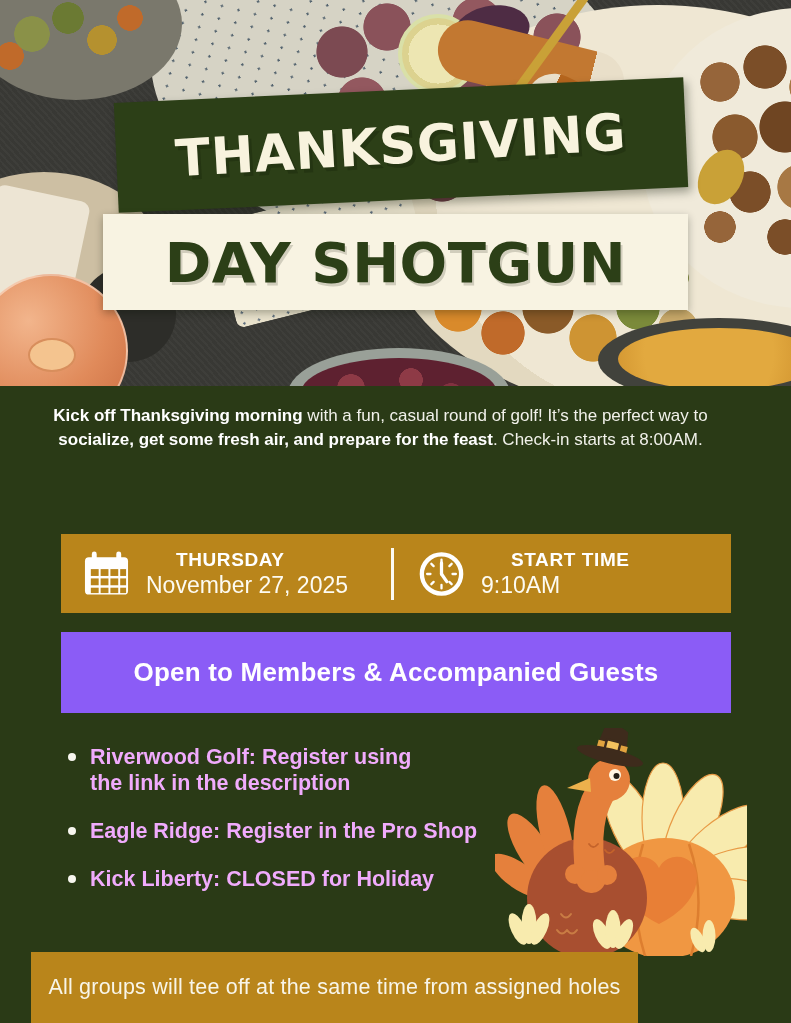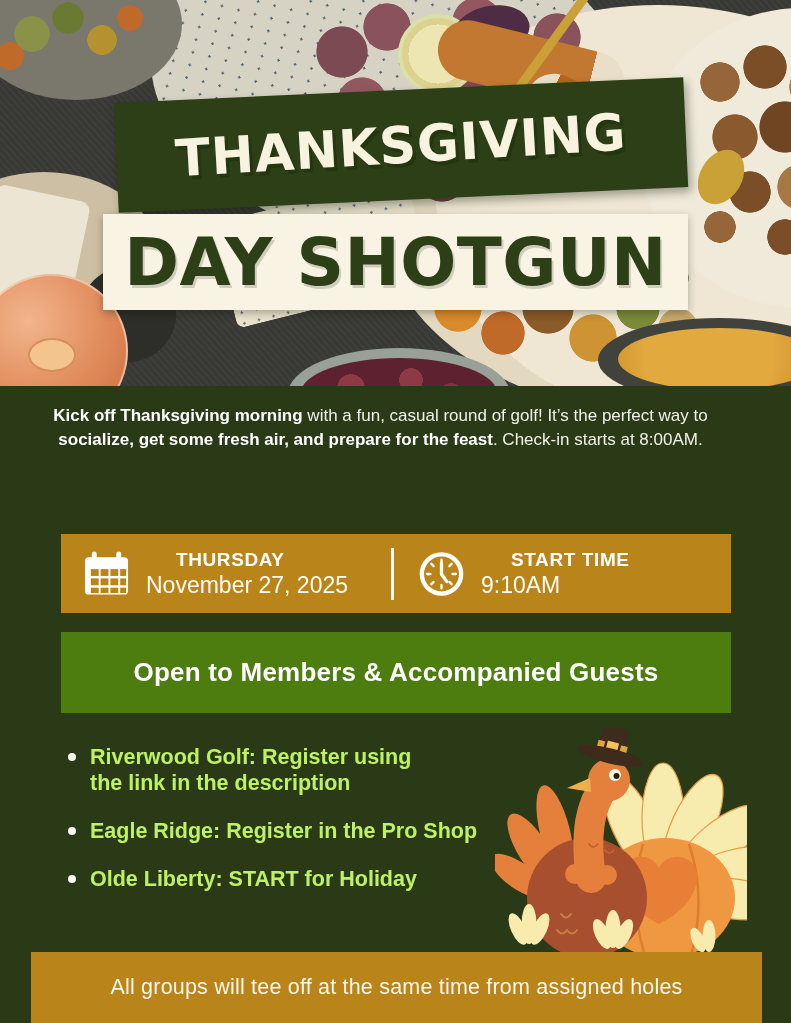--- a/index.html
+++ b/index.html
@@ -117,59 +117,59 @@
     box-shadow:3px 5px 10px rgba(10,16,4,0.35);}
   .banner-green span{
     font-family:"DejaVu Sans","Liberation Sans",sans-serif;font-weight:bold;
     font-size:51px;letter-spacing:1px;color:#F8F3DE;transform:rotate(-0.8deg);
     text-shadow:3px 4px 0 rgba(24,34,10,0.35);}
   .banner-cream{position:absolute;left:103px;top:214px;width:585px;height:96px;
     background:#F8F3E2;z-index:5;display:flex;align-items:center;justify-content:center;
     box-shadow:0 3px 8px rgba(10,16,4,0.3);}
   .banner-cream span{
     font-family:"DejaVu Sans","Liberation Sans",sans-serif;font-weight:bold;
-    font-size:66px;letter-spacing:0.5px;color:#2C3F17;
+    font-size:56px;letter-spacing:0.5px;color:#2C3F17;
     text-shadow:2px 3px 0 rgba(90,90,75,0.25);}
 
   
   .intro{position:absolute;left:35px;top:404px;width:691px;margin:0;
     text-align:center;font-size:17px;line-height:1.43;color:#F1F1EA;font-weight:400;}
   .intro strong{color:#FFFFFF;font-weight:bold;}
 
   
   .info-banner{position:absolute;left:61px;top:534px;width:670px;height:79px;
     background:#B9851B;display:flex;align-items:center;}
   .info-item{display:flex;align-items:center;}
   .info-left{flex:0 0 330px;padding-left:22px;box-sizing:border-box;}
   .info-right{padding-left:24px;}
   .icon{width:47px;height:46px;flex:0 0 47px;margin-right:16px;}
   .info-label{font-weight:bold;font-size:19px;letter-spacing:0.6px;color:#FFFFFF;margin-left:30px;}
   .info-value{font-size:23px;color:#FDFBF2;margin-top:1px;}
   .info-divider{width:3px;height:52px;background:#FCFAF2;flex:0 0 3px;}
 
   
   .open-banner{position:absolute;left:61px;top:632px;width:670px;height:81px;
-    background:#4d7c0f;text-align:center;color:#FFFFFF;
+    background:#8b5cf6;text-align:center;color:#FFFFFF;
     display:flex;flex-direction:column;justify-content:center;}
   .open-title{font-weight:bold;font-size:26px;letter-spacing:0.2px;}
   .open-sub{font-weight:bold;font-size:17.5px;margin-top:4px;color:#FBF8EE;}
 
   
   .bullets{position:absolute;left:66px;top:744px;margin:0;padding:0;list-style:none;width:440px;}
   .bullets li{position:relative;padding-left:24px;margin-bottom:22px;
-    font-weight:bold;font-size:21.5px;line-height:26px;color:#bef264;}
+    font-weight:bold;font-size:21.5px;line-height:26px;color:#f0abfc;}
   .bullets li::before{content:"";position:absolute;left:2px;top:9px;width:8px;height:8px;
     border-radius:50%;background:#F7F6EF;}
   .bullets li span{white-space:pre-line;}
 
   
   .turkey{position:absolute;left:495px;top:728px;z-index:2;}
 
   
-  .footer-banner{position:absolute;left:31px;top:952px;width:731px;height:71px;
+  .footer-banner{position:absolute;left:31px;top:952px;width:607px;height:71px;
     background:#B9851B;z-index:3;display:flex;align-items:center;justify-content:center;}
   .footer-banner span{font-size:21.5px;color:#F8F5E9;letter-spacing:0.2px;}
 </style>
 </head>
 <body>
 
 <div class="page">
 
   <div class="photo">
     <div class="ph ph-platter"></div>
@@ -264,21 +264,21 @@
   </div>
 
   <div class="open-banner">
     <div class="open-title">Open to Members &amp; Accompanied Guests</div>
   </div>
 
   <ul class="bullets">
     <li><span>Riverwood Golf: Register using
 the link in the description</span></li>
     <li><span>Eagle Ridge: Register in the Pro Shop</span></li>
-    <li><span>Olde Liberty: START for Holiday</span></li>
+    <li><span>Kick Liberty: CLOSED for Holiday</span></li>
   </ul>
 
   <svg class="turkey" width="252" height="228" viewBox="0 0 252 228">
 
     <g fill="#E5803C">
       <ellipse cx="38" cy="122" rx="15" ry="42" transform="rotate(-32 38 122)"></ellipse>
       <ellipse cx="60" cy="104" rx="15" ry="48" transform="rotate(-14 60 104)"></ellipse>
       <ellipse cx="24" cy="148" rx="13" ry="34" transform="rotate(-55 24 148)"></ellipse>
     </g>
 

